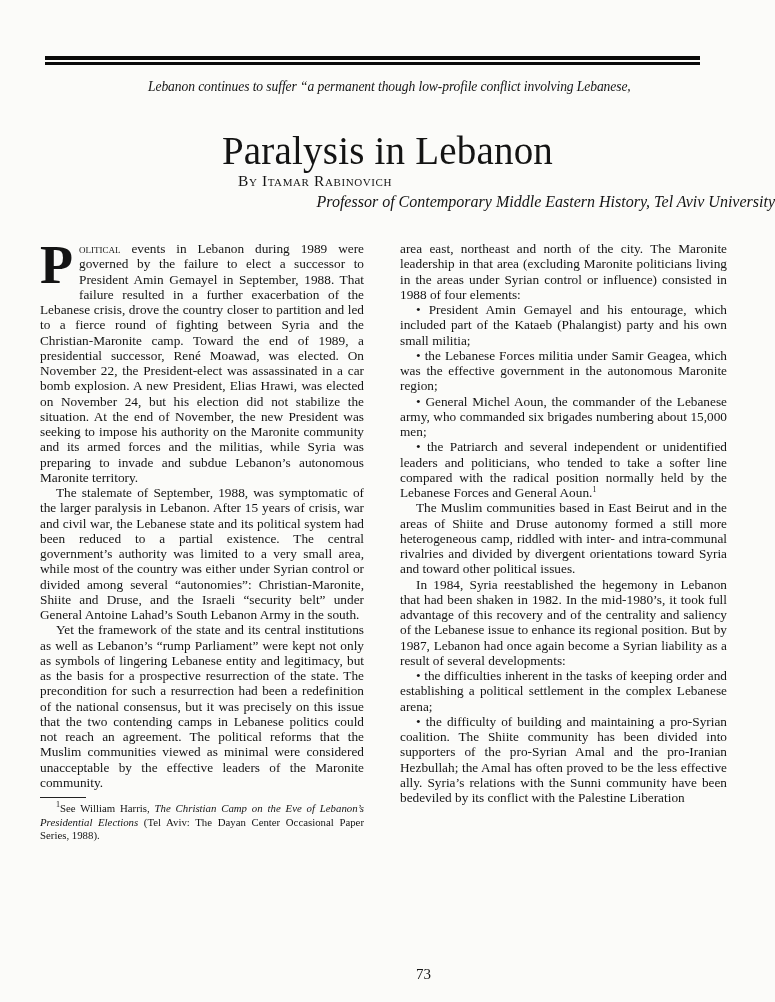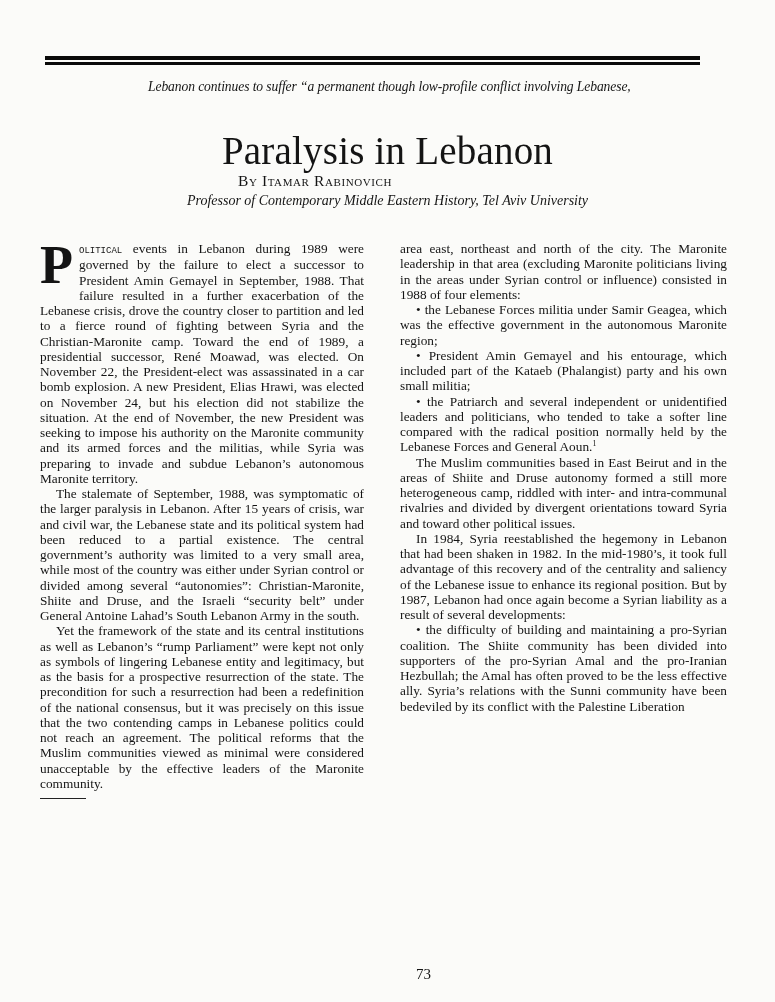--- a/index.html
+++ b/index.html
@@ -24,40 +24,40 @@
 
   .title {
     position: absolute; top: 128px; left: 0; width: 775px; text-align: center;
     font-size: 39px; font-weight: normal; margin: 0; letter-spacing: 0.2px;
   }
   .byline {
     position: absolute; top: 172px; left: 0; width: 630px; text-align: center;
     font-size: 15.5px; font-variant: small-caps; letter-spacing: 0.6px;
   }
   .affil {
-    position: absolute; top: 193px; left: 0; width: 775px; text-align: center;
-    font-style: italic; font-size: 14px;
+    position: absolute; top: 193px; left: 0; width: 775px; text-align: right;
+    font-style: italic; font-size: 16px;
   }
 
   .col {
     position: absolute; top: 241px;
     font-size: 13.3px; line-height: 15.25px;
     text-align: justify;
   }
   .col.left  { left: 40px;  width: 324px; }
   .col.right { left: 400px; width: 327px; }
   .col p { margin: 0; text-indent: 16px; hyphens: manual; }
   .col p.noindent { text-indent: 0; }
   .col p.bullet { text-indent: 16px; }
 
   .dropcap {
     float: left; font-size: 54px; line-height: 42px; font-weight: bold;
     margin: 2px 6px 0 0; padding-top: 1px; height: 44px;
   }
-  .lead-sc { font-variant: small-caps; font-family: Liberation Mono, monospace; }
+  .lead-sc { font-variant: small-caps; }
 
   .fnrule {
     width: 46px; height: 1px; background: #222; margin: 7px 0 4px 0;
   }
   .footnote {
     font-size: 10.8px; line-height: 13.6px; text-align: justify;
     text-indent: 14px; margin: 0;
   }
   .footnote sup, .col sup { font-size: 8px; vertical-align: super; line-height: 0; }
 
@@ -81,25 +81,28 @@
 <div class="byline">By Itamar Rabinovich</div>
 <div class="affil">Professor of Contemporary Middle Eastern History, Tel Aviv University</div>
 
 <div class="col left">
   <p class="noindent">
     <span class="dropcap">P</span><span class="lead-sc">olitical</span><span> events in Lebanon during 1989 were governed by the failure to elect a suc­cessor to President Amin Gemayel in Sep­tember, 1988. That failure resulted in a further ex­acerbation of the Lebanese crisis, drove the country closer to partition and led to a fierce round of fight­ing between Syria and the Christian-Maronite camp. Toward the end of 1989, a presidential suc­cessor, René Moawad, was elected. On November 22, the President-elect was assassinated in a car bomb explosion. A new President, Elias Hrawi, was elected on November 24, but his election did not stabilize the situation. At the end of November, the new President was seeking to impose his author­ity on the Maronite community and its armed forces and the militias, while Syria was preparing to invade and subdue Lebanon’s autonomous Maronite territory.</span>
   </p>
   <p>The stalemate of September, 1988, was symp­tomatic of the larger paralysis in Lebanon. After 15 years of crisis, war and civil war, the Lebanese state and its political system had been reduced to a par­tial existence. The central government’s authority was limited to a very small area, while most of the country was either under Syrian control or divided among several “autonomies”: Christian-Maronite, Shiite and Druse, and the Israeli “security belt” under General Antoine Lahad’s South Lebanon Army in the south.</p>
   <p>Yet the framework of the state and its central in­stitutions as well as Lebanon’s “rump Parliament” were kept not only as symbols of lingering Lebanese entity and legitimacy, but as the basis for a prospec­tive resurrection of the state. The precondition for such a resurrection had been a redefinition of the national consensus, but it was precisely on this issue that the two contending camps in Lebanese politics could not reach an agreement. The political reforms that the Muslim communities viewed as minimal were considered unacceptable by the effective lead­ers of the Maronite community.</p>
   <div class="fnrule"></div>
+  <p class="footnote"><sup>1</sup><span>See William Harris, </span><i>The Christian Camp on the Eve of Lebanon’s Presidential Elections</i><span> (Tel Aviv: The Dayan Center Occasional Paper Series, 1988).</span></p>
 </div>
 
 <div class="col right">
   <p class="noindent">area east, northeast and north of the city. The Mar­onite leadership in that area (excluding Maronite politicians living in the areas under Syrian control or influence) consisted in 1988 of four elements:</p>
+  <p class="bullet">• President Amin Gemayel and his entourage, which included part of the Kataeb (Phalangist) par­ty and his own small militia;</p>
   <p class="bullet">• the Lebanese Forces militia under Samir Gea­gea, which was the effective government in the autonomous Maronite region;</p>
-  <p class="bullet">• President Amin Gemayel and his entourage, which included part of the Kataeb (Phalangist) par­ty and his own small militia;</p>
+  <p class="bullet">• General Michel Aoun, the commander of the Lebanese army, who commanded six brigades numbering about 15,000 men;</p>
   <p class="bullet"><span>• the Patriarch and several independent or un­identified leaders and politicians, who tended to take a softer line compared with the radical position normally held by the Lebanese Forces and General Aoun.</span><sup>1</sup></p>
   <p>The Muslim communities based in East Beirut and in the areas of Shiite and Druse autonomy formed a still more heterogeneous camp, riddled with inter- and intra-communal rivalries and divid­ed by divergent orientations toward Syria and toward other political issues.</p>
   <p>In 1984, Syria reestablished the hegemony in Lebanon that had been shaken in 1982. In the mid-1980’s, it took full advantage of this recovery and of the centrality and saliency of the Lebanese issue to enhance its regional position. But by 1987, Lebanon had once again become a Syrian liability as a result of several developments:</p>
+  <p class="bullet">• the difficulties inherent in the tasks of keeping order and establishing a political settlement in the complex Lebanese arena;</p>
   <p class="bullet">• the difficulty of building and maintaining a pro-Syrian coalition. The Shiite community has been divided into supporters of the pro-Syrian Amal and the pro-Iranian Hezbullah; the Amal has often proved to be the less effective ally. Syria’s rela­tions with the Sunni community have been bedev­iled by its conflict with the Palestine Liberation</p>
 </div>
 
 <div class="pagenum">73</div>
 
 </body></html>

